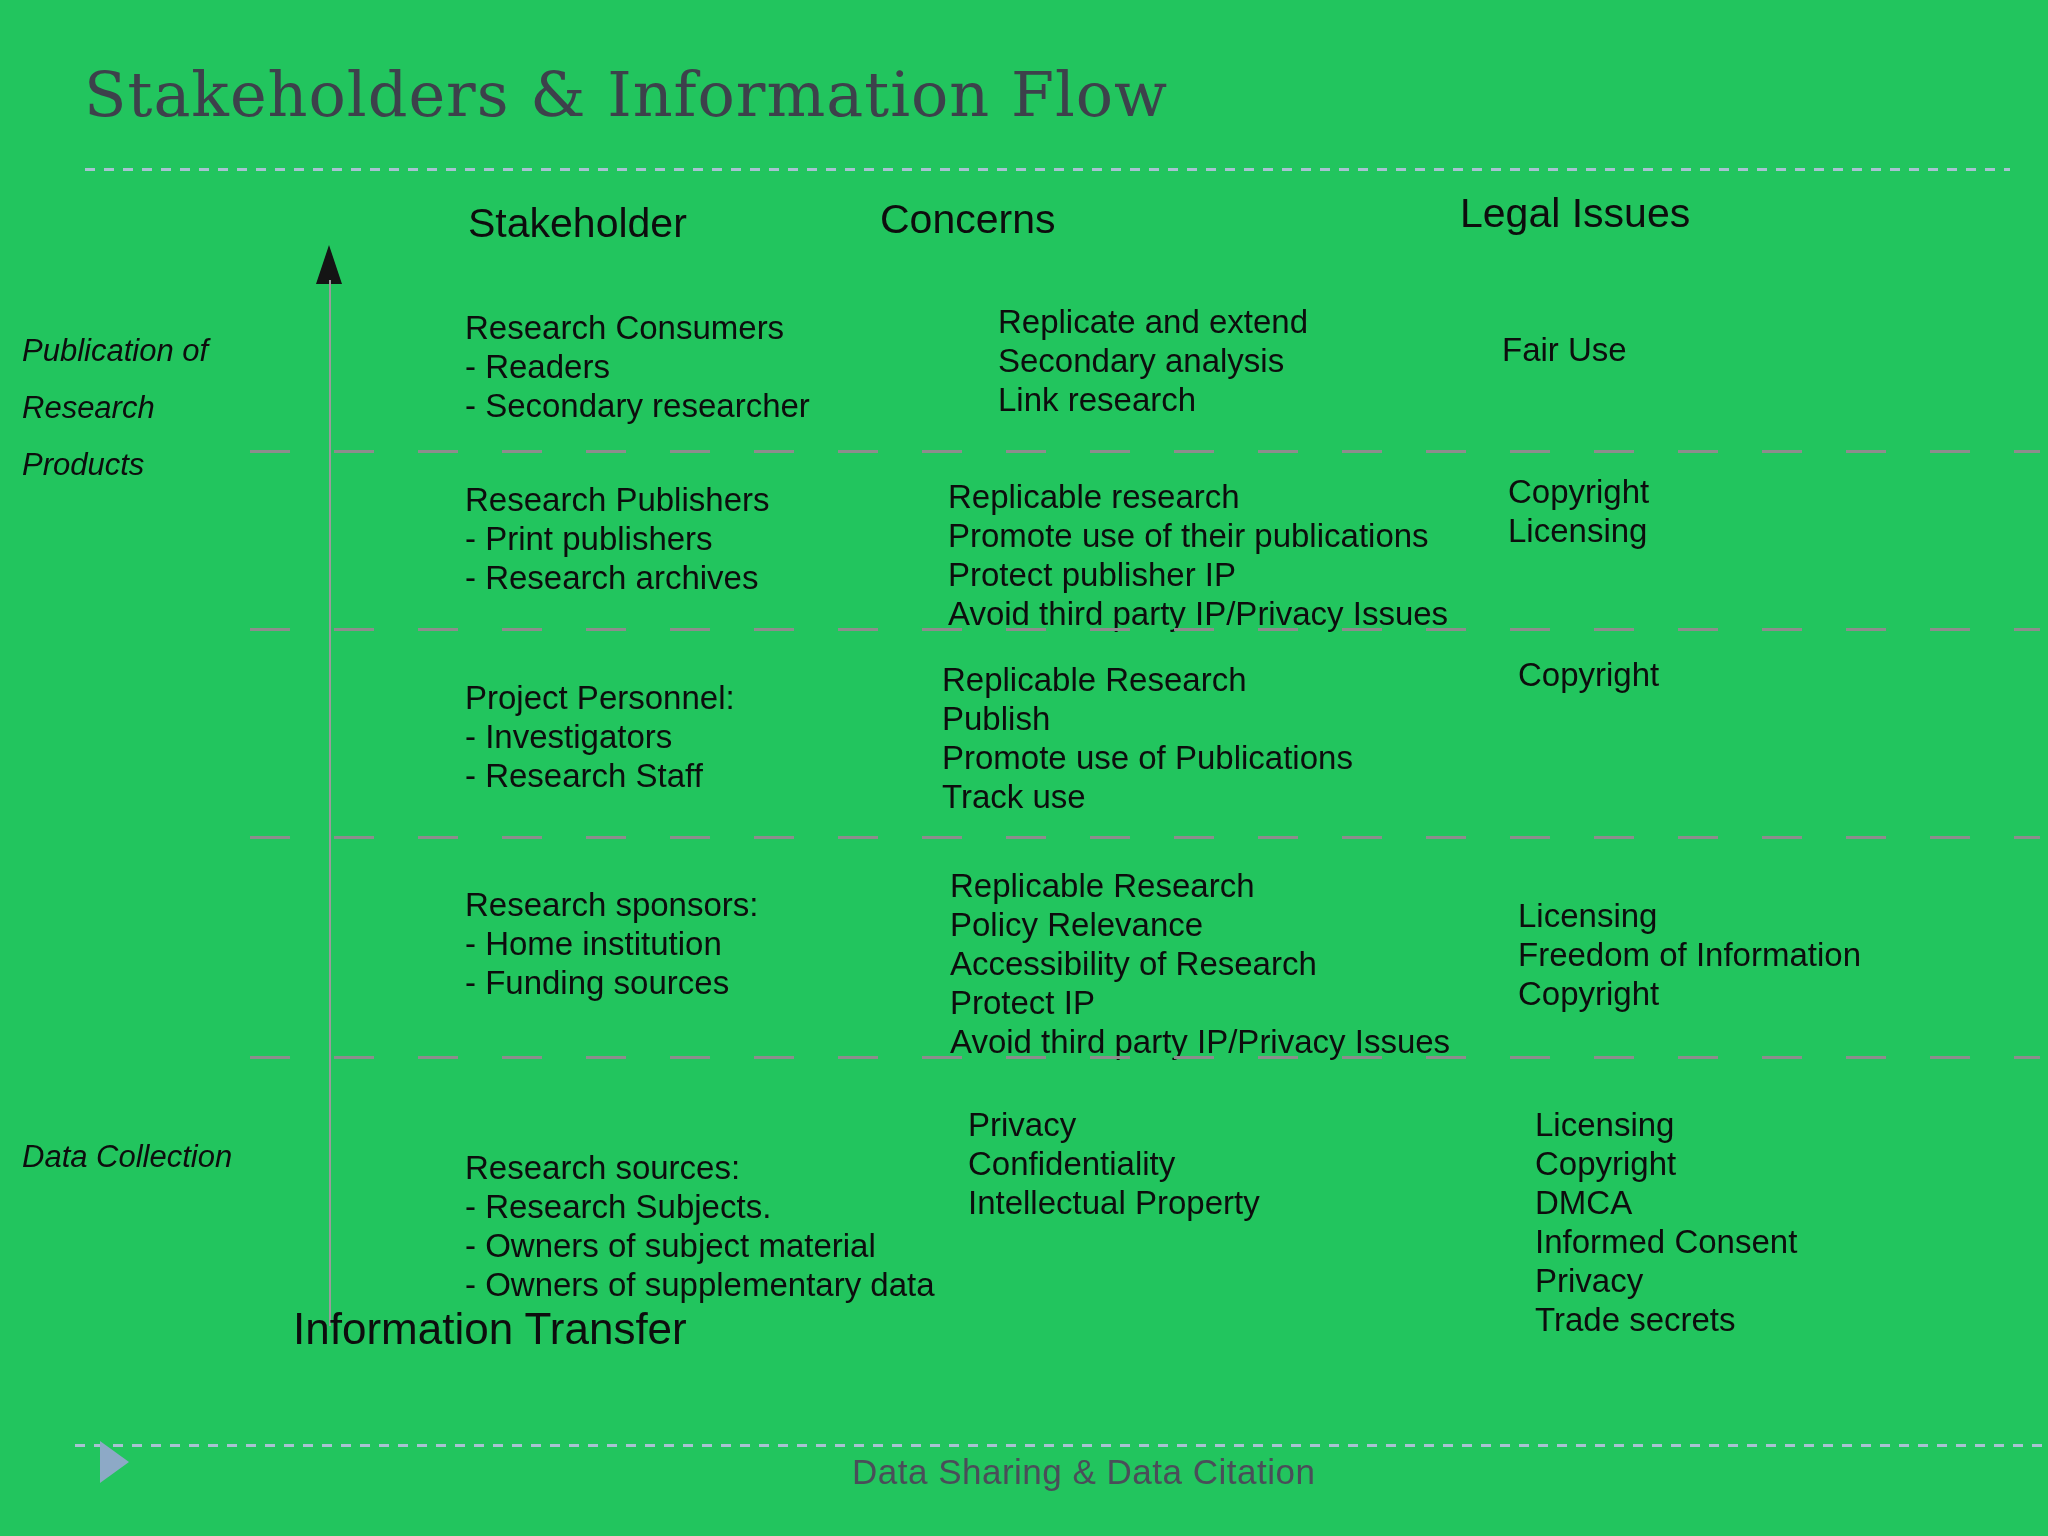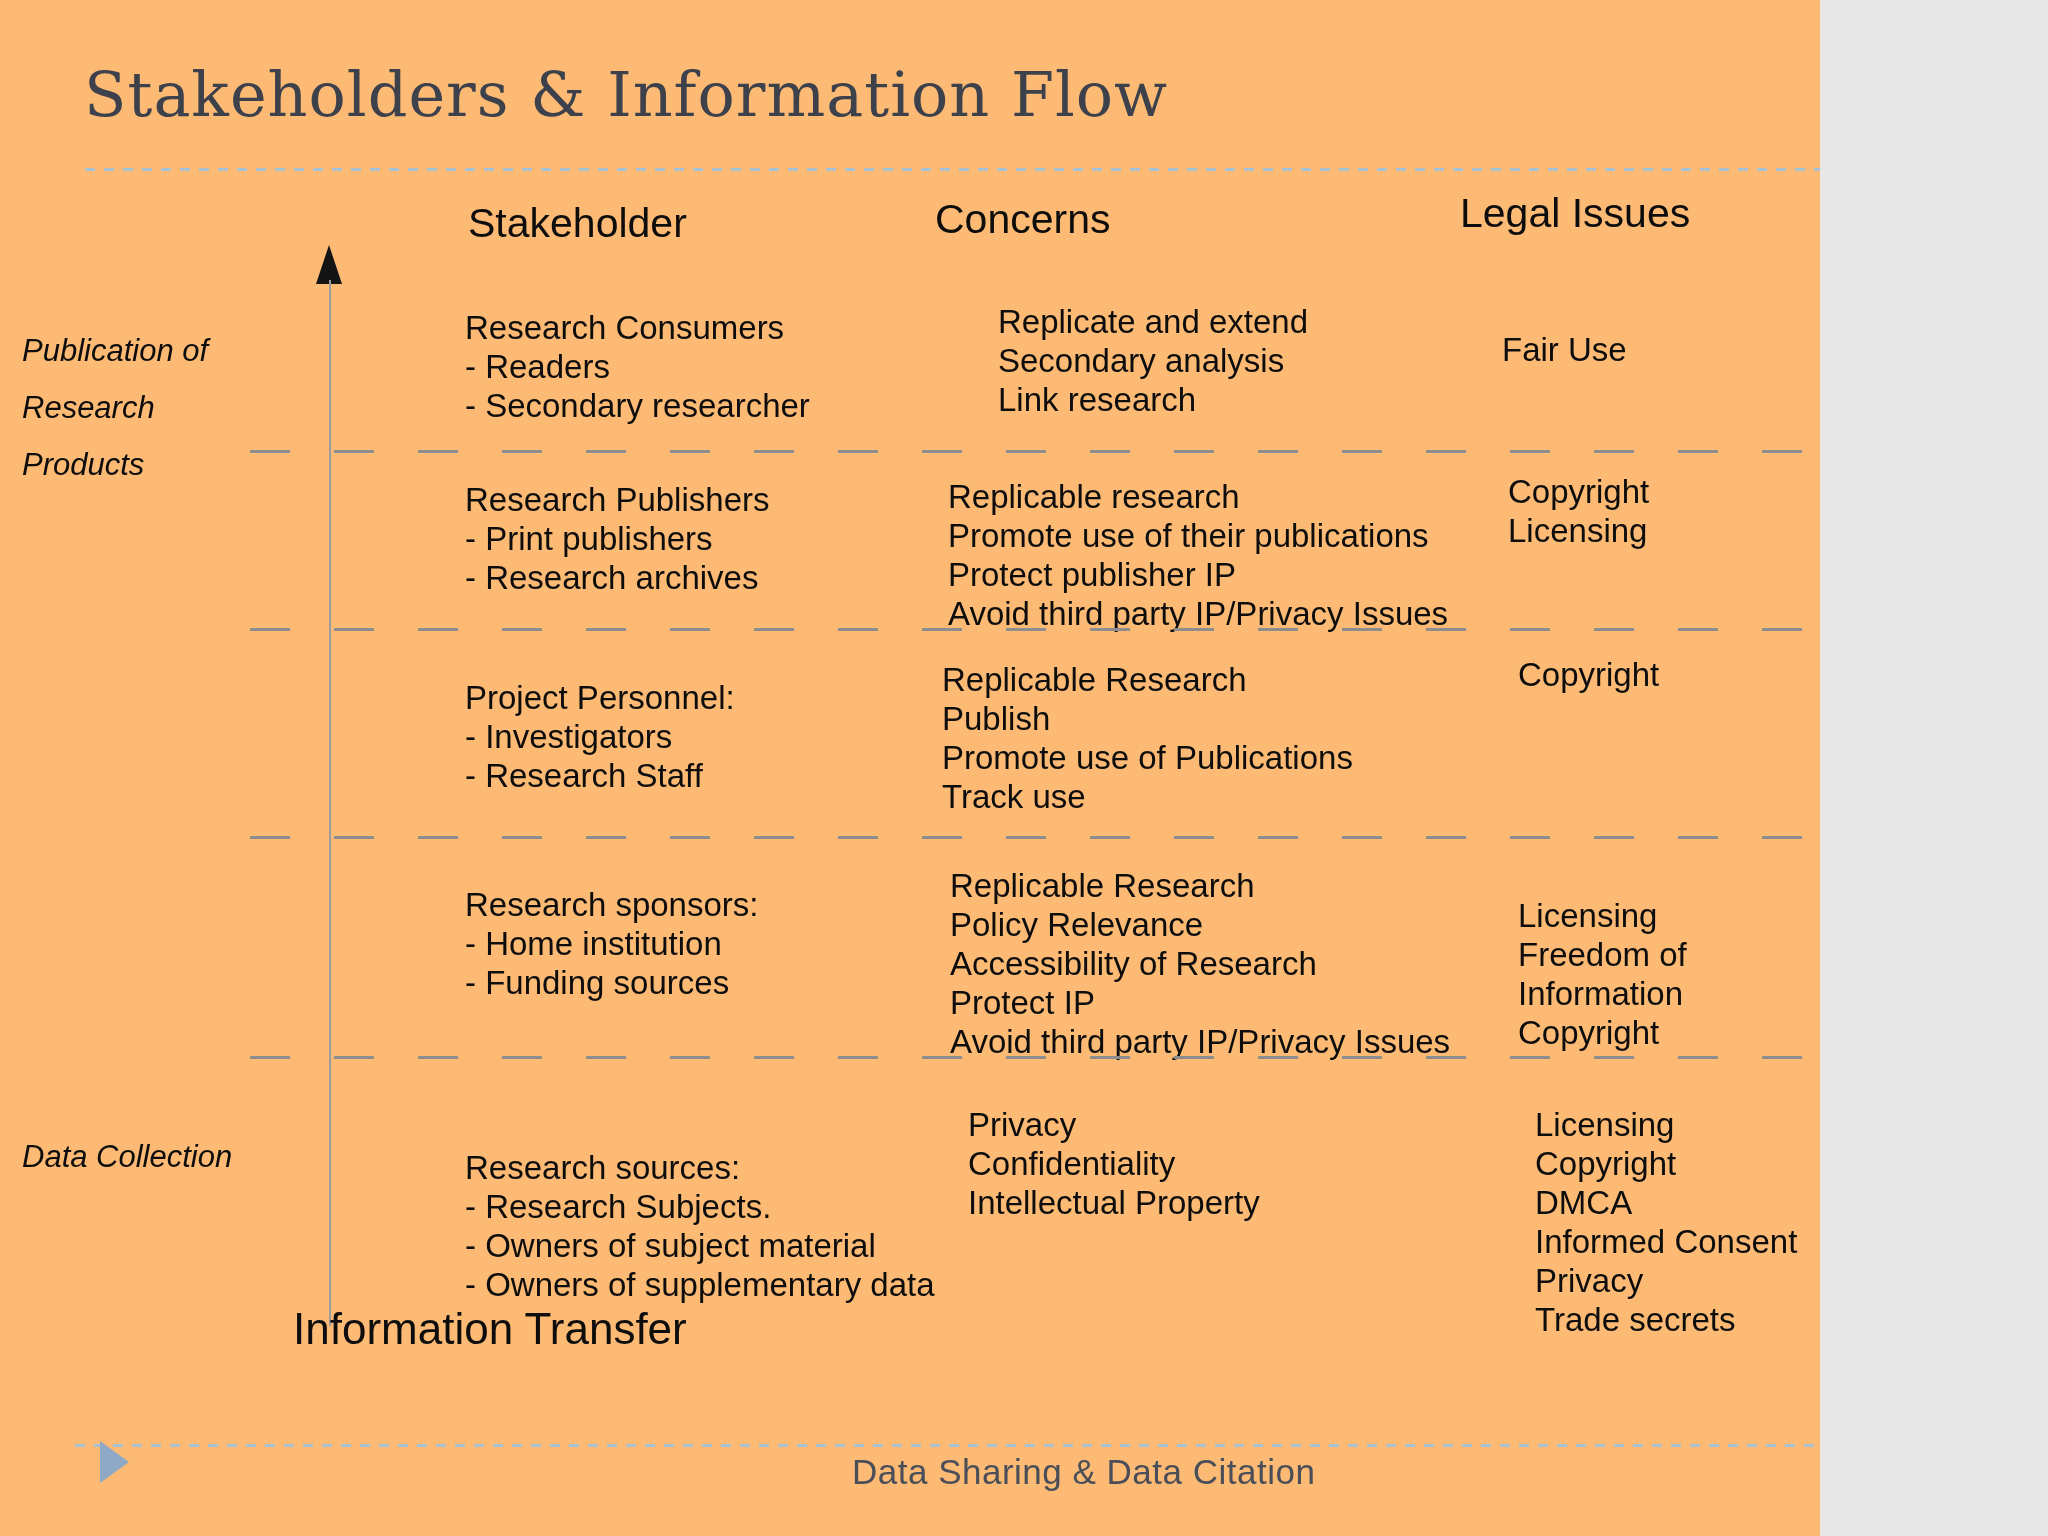--- a/index.html
+++ b/index.html
@@ -1,17 +1,17 @@
 <!DOCTYPE html>
 <html><head>
 <meta charset="utf-8">
 <style>
   html,body { margin:0; padding:0; background:#e8e8e8; }
   .slide {
-    position:relative; width:1820px; height:1536px; background:#fdba74;
+    position:relative; width:2048px; height:1536px; background:#22c55e;
     font-family:"Liberation Sans", sans-serif; color:#0d0d0d; overflow:hidden;
   }
   .title {
     position:absolute; left:84px; top:58px;
     font-family:"DejaVu Serif", serif; font-weight:400;
     font-size:62px; color:#3d414b; letter-spacing:1px; white-space:nowrap;
   }
   .title-rule {
     position:absolute; left:85px; top:168px; width:1925px; height:3px;
     background:repeating-linear-gradient(90deg,#a9c2d2 0 10px,transparent 10px 19px);
@@ -55,21 +55,21 @@
 </style>
 </head>
 <body>
 
 <div class="slide">
 
   <div class="title">Stakeholders &amp; Information Flow</div>
   <div class="title-rule"></div>
 
   <div class="colhead" style="left:468px; top:200px;">Stakeholder</div>
-  <div class="colhead" style="left:935px; top:196px;">Concerns</div>
+  <div class="colhead" style="left:880px; top:196px;">Concerns</div>
   <div class="colhead" style="left:1460px; top:190px;">Legal Issues</div>
 
   <div class="arrowhead"></div>
   <div class="shaft"></div>
 
   <div class="leftlabel" style="left:22px; top:322px;">Publication of
 Research
 Products</div>
   <div class="leftlabel" style="left:22px; top:1128px;">Data Collection</div>
 

